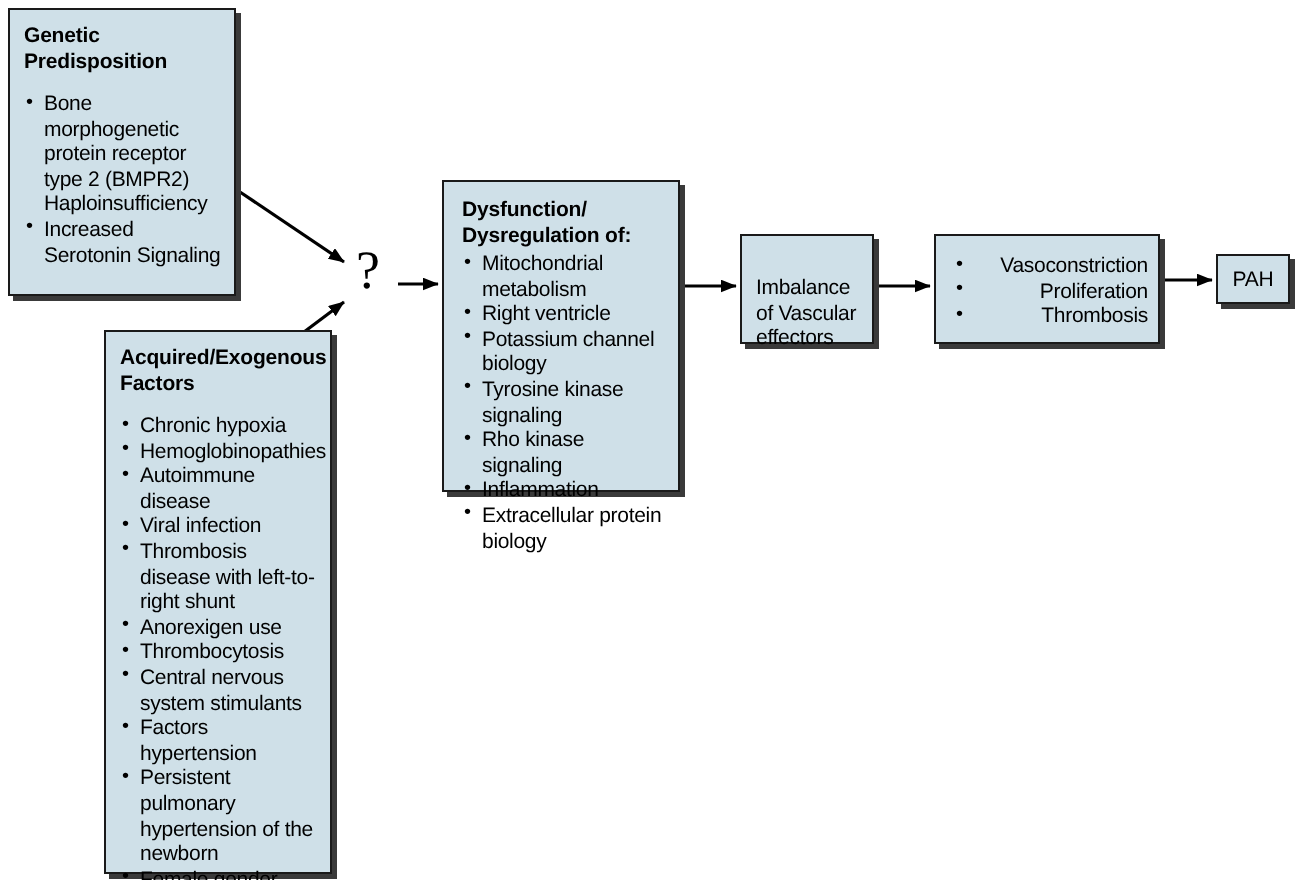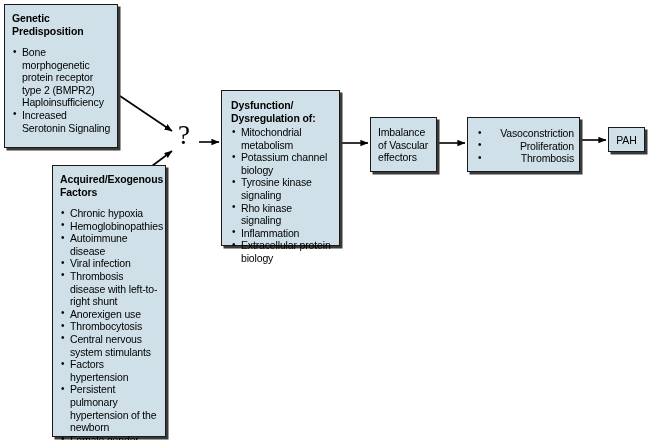--- a/index.html
+++ b/index.html
@@ -77,21 +77,21 @@
   #box-acquired ul.blist { margin-top: 9px; }
 
   #box-dysfunction {
     left: 221px; top: 90px; width: 119px; height: 156px;
     padding: 8px 6px 6px 9px;
   }
   #box-dysfunction ul.blist { margin-top: 2px; }
 
   #box-imbalance {
     left: 370px; top: 117px; width: 67px; height: 55px;
-    padding: 8px 5px 5px 7px;
+    padding: 20px 5px 5px 7px;
   }
   #box-imbalance .plain {
     font-size: 10.5px;
     line-height: 12.6px;
     letter-spacing: -0.15px;
   }
 
   #box-effects {
     left: 467px; top: 117px; width: 113px; height: 55px;
     padding: 9px 5px 5px 9px;
@@ -189,20 +189,21 @@
 
   <div id="qmark">?</div>
 
   <div class="fbox" id="box-dysfunction">
     <div class="btitle">
       <div>Dysfunction/</div>
       <div>Dysregulation of:</div>
     </div>
     <ul class="blist">
       <li>Mitochondrial metabolism</li>
+      <li>Right ventricle</li>
       <li>Potassium channel biology</li>
       <li>Tyrosine kinase signaling</li>
       <li>Rho kinase signaling</li>
       <li>Inflammation</li>
       <li>Extracellular protein biology</li>
     </ul>
   </div>
 
   <div class="fbox" id="box-imbalance">
     <div class="plain">Imbalance</div>

